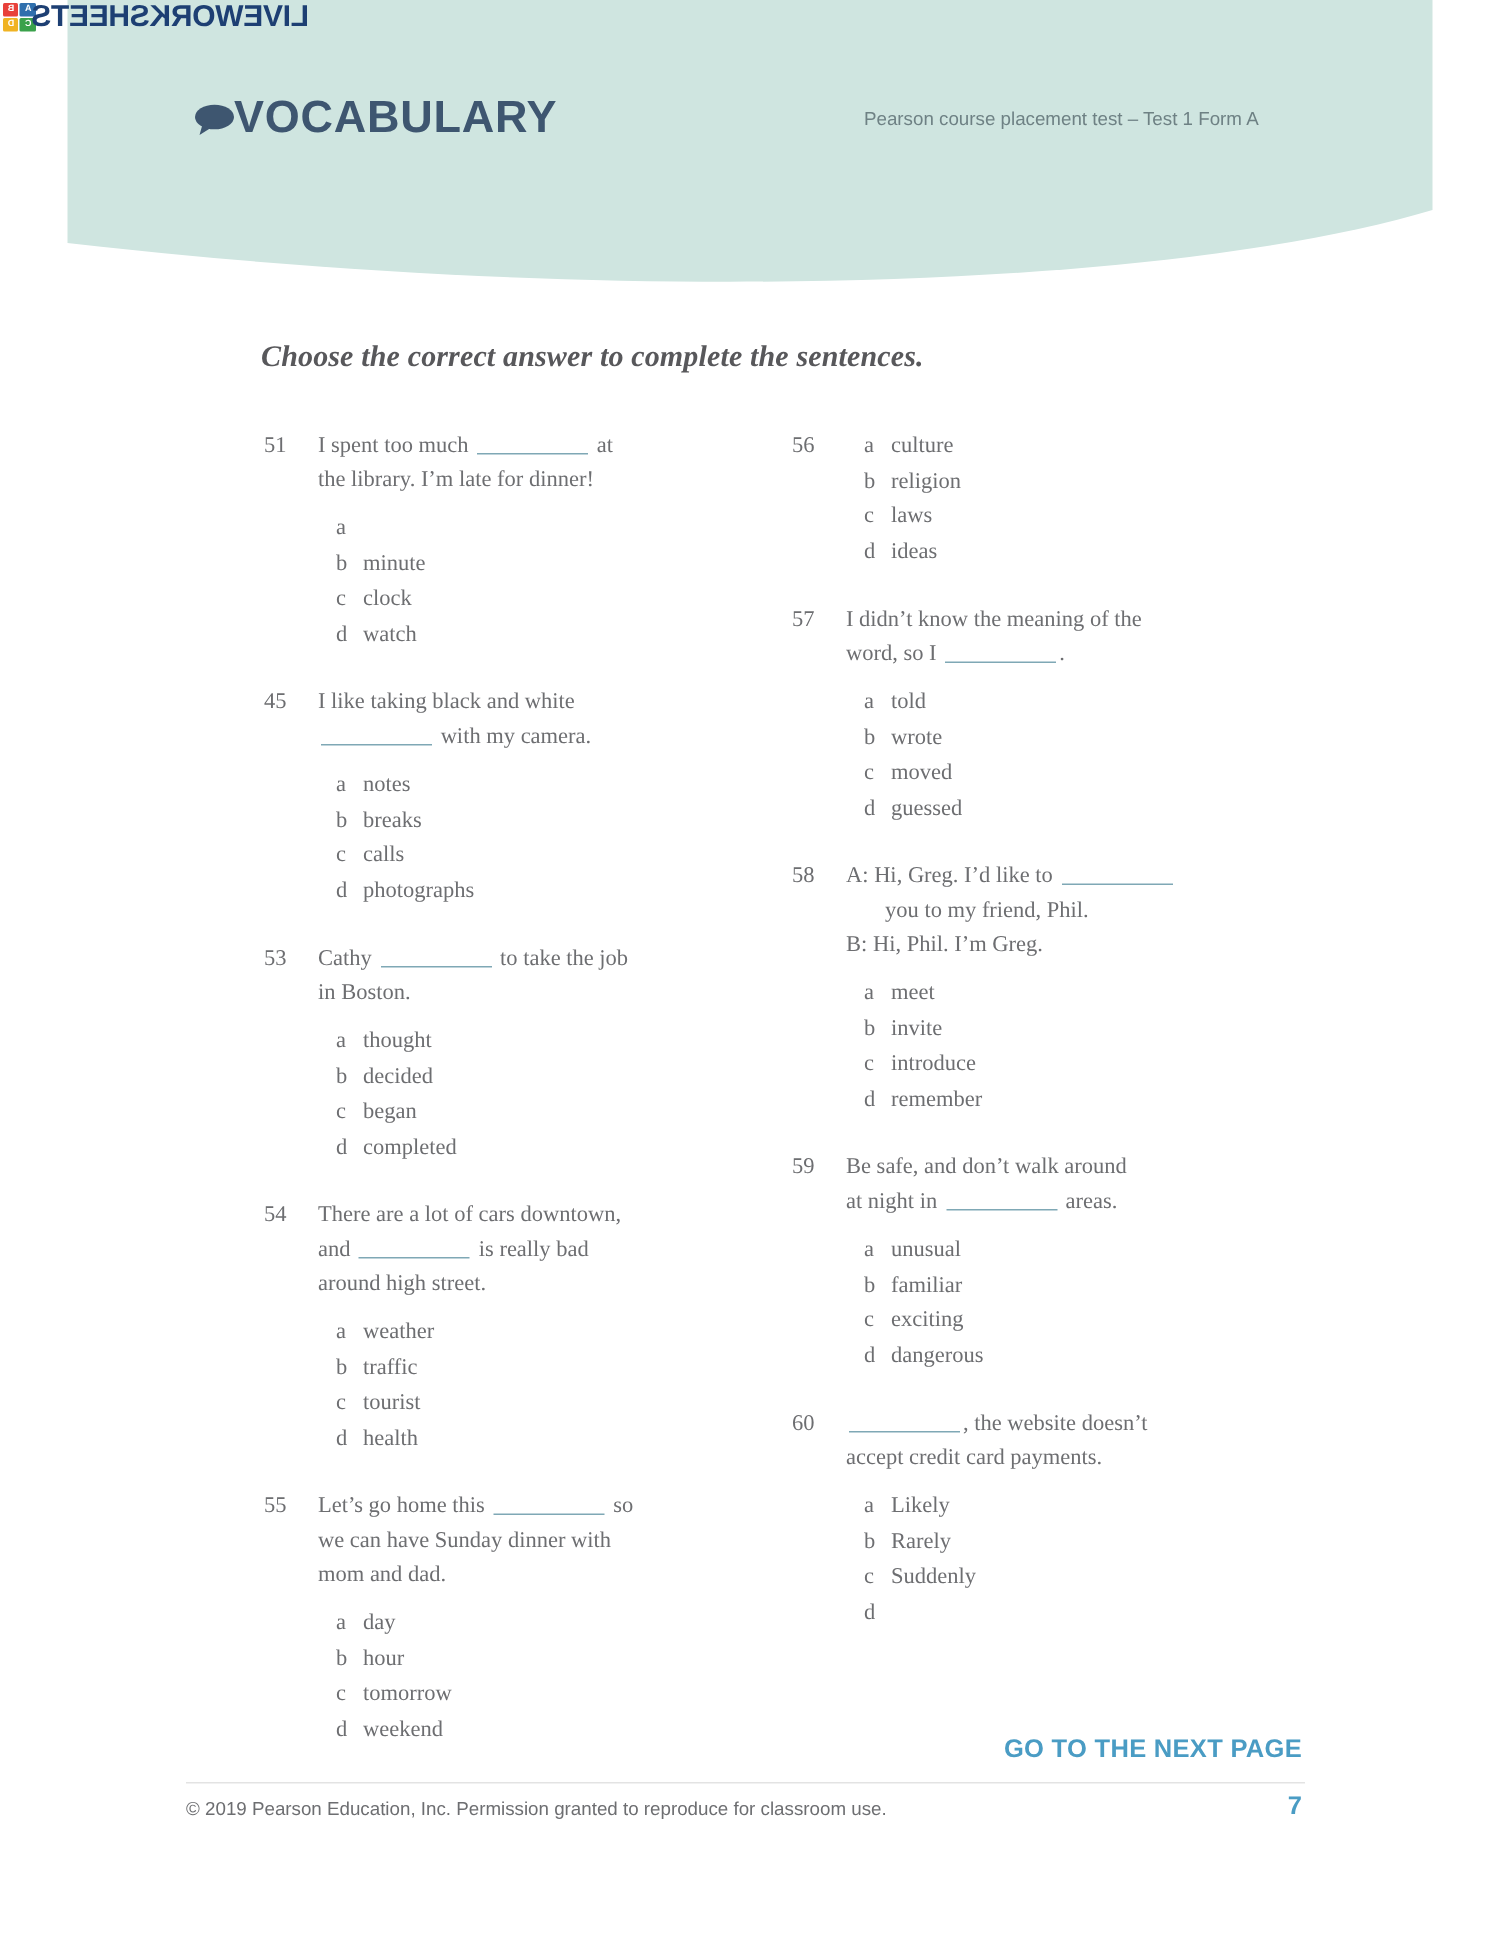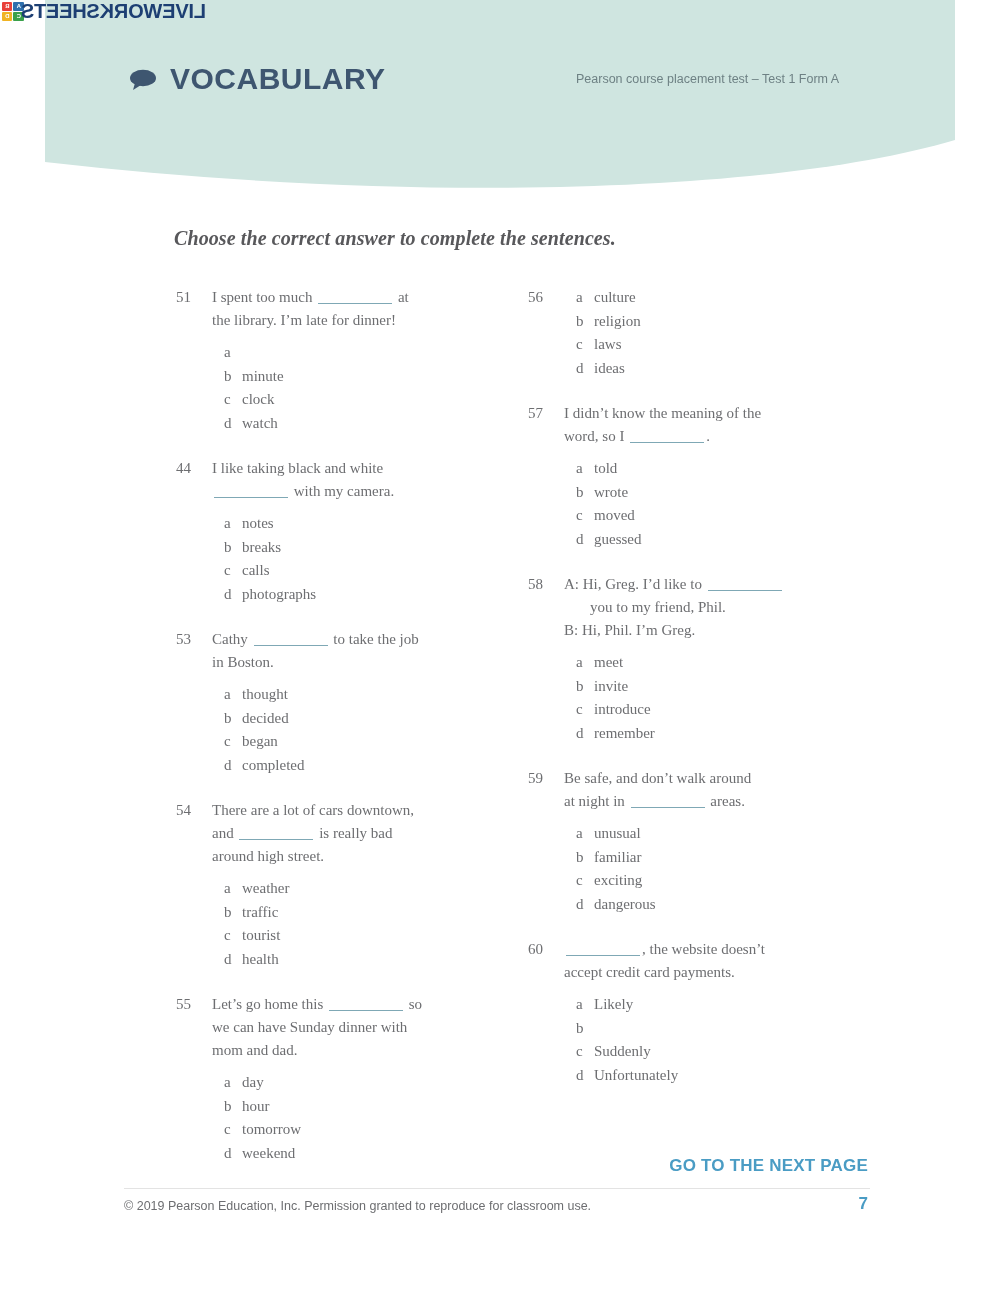--- a/index.html
+++ b/index.html
@@ -64,21 +64,20 @@
     position: absolute;
     left: 0; top: 0;
     width: 1000px; height: 200px;
     z-index: 1;
   }
   .header-title-wrap {
     position: absolute;
     left: 130px; top: 62px;
     display: flex;
     align-items: center;
-    gap: 14px;
     z-index: 3;
   }
   .bubble-icon {
     position: relative;
     width: 26px; height: 21px;
   }
   .bubble-icon svg { display: block; }
   .header-title {
     font-size: 30px;
     font-weight: bold;
@@ -240,21 +239,21 @@
               <span class="opt-text">clock</span>
             </li>
             <li class="opt">
               <span class="opt-letter">d</span>
               <span class="opt-text">watch</span>
             </li>
           </ul>
         </div>
       </div>
       <div class="q">
-        <div class="q-num">44</div>
+        <div class="q-num">45</div>
         <div class="q-body">
           <div class="q-stem">I like taking black and white<br><span class="blank"></span> with my camera.</div>
           <ul class="opts">
             <li class="opt">
               <span class="opt-letter">a</span>
               <span class="opt-text">notes</span>
             </li>
             <li class="opt">
               <span class="opt-letter">b</span>
               <span class="opt-text">breaks</span>
@@ -443,28 +442,28 @@
         <div class="q-num">60</div>
         <div class="q-body">
           <div class="q-stem"><span class="blank"></span>, the website doesn’t<br>accept credit card payments.</div>
           <ul class="opts">
             <li class="opt">
               <span class="opt-letter">a</span>
               <span class="opt-text">Likely</span>
             </li>
             <li class="opt">
               <span class="opt-letter">b</span>
+              <span class="opt-text">Rarely</span>
             </li>
             <li class="opt">
               <span class="opt-letter">c</span>
               <span class="opt-text">Suddenly</span>
             </li>
             <li class="opt">
               <span class="opt-letter">d</span>
-              <span class="opt-text">Unfortunately</span>
             </li>
           </ul>
         </div>
       </div>
     </div>
 </div>
 
 <div class="next-page">GO TO THE NEXT PAGE</div>
 <div class="footer-rule"></div>
 <div class="copyright">© 2019 Pearson Education, Inc. Permission granted to reproduce for classroom use.</div>

